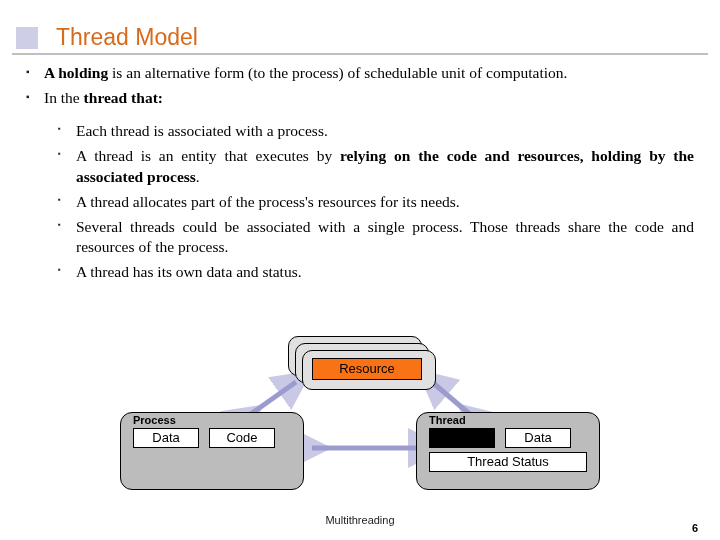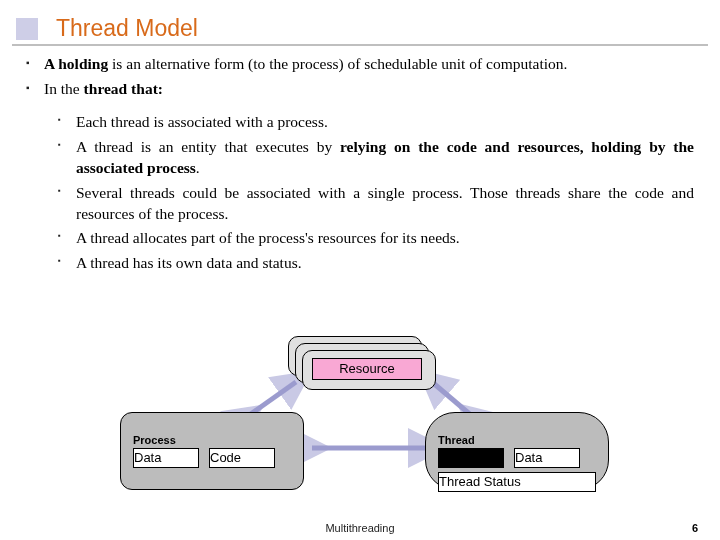--- a/index.html
+++ b/index.html
@@ -6,21 +6,21 @@
   body {
     width: 720px; height: 540px;
     font-family: "Times New Roman", serif;
     background: #fff; color: #000;
     position: relative; overflow: hidden;
   }
   .title-bar {
     display: flex; align-items: center;
     padding: 12px 0 2px 0;
     border-bottom: 2px solid #bfbfbf;
-    margin: 3px 12px 8px 12px;
+    margin: 12px 12px 8px 12px;
   }
   .title-square {
     width: 22px; height: 22px;
     background: #3a3a9e; opacity: 0.25;
     margin-right: 18px; margin-left: 4px;
   }
   .title-text {
     font-family: Arial, sans-serif;
     font-size: 23px; color: #d86a1a;
     font-weight: 400;
@@ -53,49 +53,49 @@
   }
   .res-card {
     position: absolute; width: 134px; height: 40px;
     background: #e0e0e0; border: 1.5px solid #000; border-radius: 10px;
   }
   .res-card.c1 { left: 0; top: 0; }
   .res-card.c2 { left: 7px; top: 7px; }
   .res-card.c3 { left: 14px; top: 14px; }
   .res-label {
     position: absolute; left: 24px; top: 22px;
-    width: 110px; height: 22px; background: #f9a8d4;
+    width: 110px; height: 22px; background: #f97316;
     border: 1.5px solid #000; text-align: center;
     font-family: Arial, sans-serif; font-size: 13px; line-height: 20px;
   }
 
   .proc-box, .thread-box {
     position: absolute; width: 184px; height: 78px;
     background: #bcbcbc; border: 1.5px solid #000; border-radius: 12px;
     top: 76px;
   }
   .proc-box { left: 120px; }
-  .thread-box { left: 425px; border-radius: 30px; }
+  .thread-box { left: 416px; }
   .box-title {
     font-family: Arial, sans-serif; font-size: 11px; font-weight: bold;
-    padding: 21px 0 2px 12px;
+    padding: 1px 0 2px 12px;
   }
   .row { display: flex; gap: 10px; padding: 0 12px 4px 12px; }
   .pill {
     background: #fff; border: 1.5px solid #000;
     font-family: Arial, sans-serif; font-size: 13px;
-    height: 20px; line-height: 18px;
+    text-align: center; height: 20px; line-height: 18px;
   }
   .pill.small { width: 66px; }
   .pill.wide { width: 160px; }
   .black-box { width: 66px; height: 20px; background:#000; border:1.5px solid #000; }
   .thread-box .row.first { justify-content: flex-start; padding-left: 12px; }
 
   .footer {
-    position: absolute; bottom: 6px; left: 0; right: 0;
+    position: absolute; bottom: 14px; left: 0; right: 0;
     text-align: center; font-family: Arial, sans-serif;
     font-size: 11px; color: #222;
   }
   .pagenum {
     position: absolute; bottom: 6px; right: 22px;
     font-family: Arial, sans-serif; font-size: 11px; font-weight: bold;
   }
 
   svg.arrows { position: absolute; left: 0; top: 0; width: 720px; height: 200px; pointer-events: none; }
 </style>
@@ -112,22 +112,22 @@
     <li>
       <b>A holding</b><span> is an alternative form (to the process) of schedulable unit of computation.</span>
     </li>
     <li>
       <span>In the </span><b>thread that:</b>
       <ul class="inner">
         <li>Each thread is associated with a process.</li>
         <li>
           <span>A thread is an entity that executes by </span><b>relying on the code and resources, holding by the associated process</b><span>.</span>
         </li>
+        <li>A thread allocates part of the process's resources for its needs.</li>
         <li>Several threads could be associated with a single process. Those threads share the code and resources of the process.</li>
-        <li>A thread allocates part of the process's resources for its needs.</li>
         <li>A thread has its own data and status.</li>
       </ul>
     </li>
   </ul>
 </div>
 
 <div class="diagram">
 
   <svg class="arrows">
     <defs>

